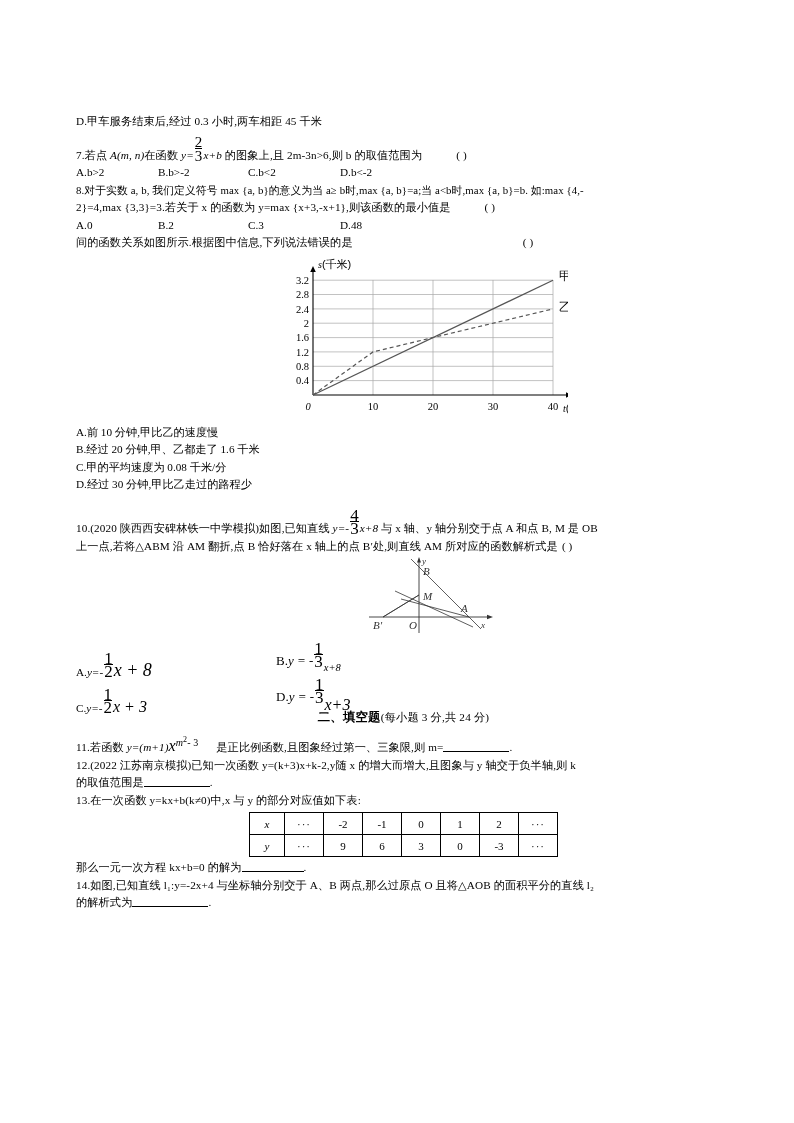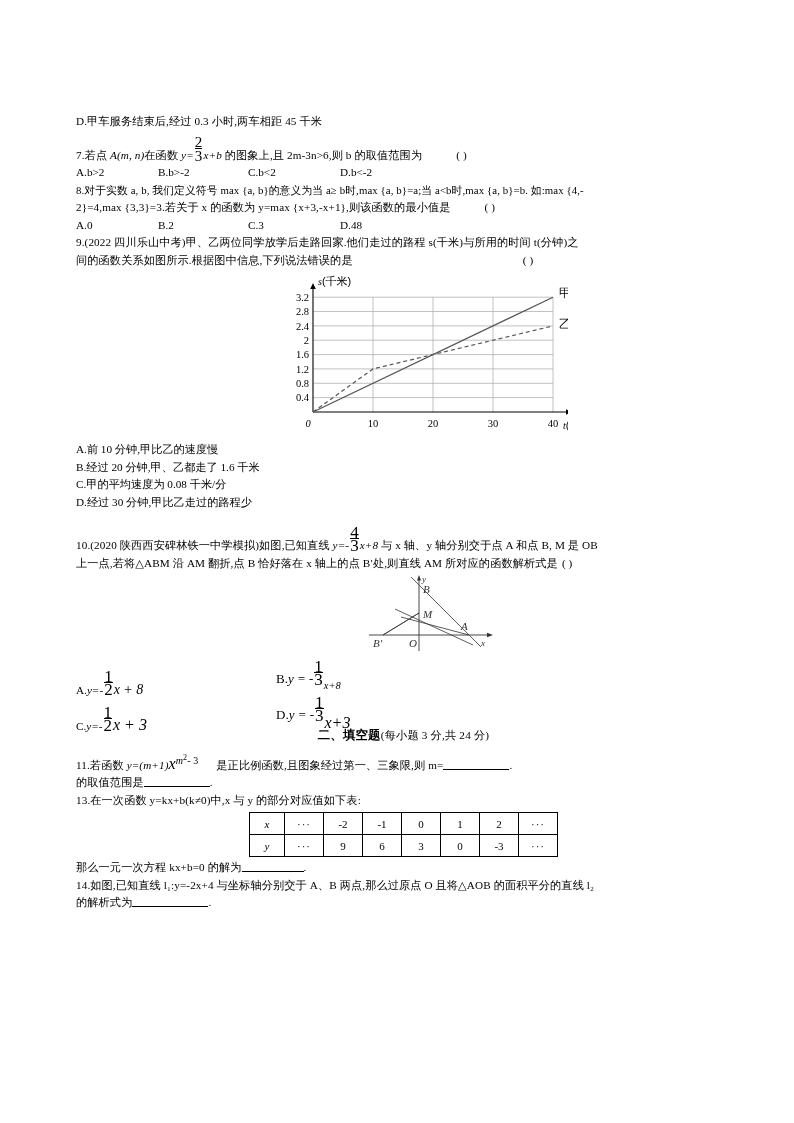--- a/index.html
+++ b/index.html
@@ -164,21 +164,20 @@
     </div>
 
     <div class="line" style="font-size:10.8px;">8.对于实数 a, b, 我们定义符号 max {a, b}的意义为当 a≥ b时,max {a, b}=a;当 a&lt;b时,max {a, b}=b. 如:max {4,-</div>
     <div class="line">
       <span>2}=4,max {3,3}=3.若关于 x 的函数为 y=max {x+3,-x+1},则该函数的最小值是</span><span class="paren-blank"></span><span>(    )</span>
     </div>
     <div class="opts">
       <span class="opt" style="width:82px">A.0</span><span class="opt" style="width:90px">B.2</span><span class="opt" style="width:92px">C.3</span><span class="opt">D.48</span>
     </div>
 
-    <div class="line">9.(2022 四川乐山中考)甲、乙两位同学放学后走路回家.他们走过的路程 s(千米)与所用的时间 t(分钟)之</div>
     <div class="line">
       <span>间的函数关系如图所示.根据图中信息,下列说法错误的是</span><span style="display:inline-block;width:170px"></span><span>(    )</span>
     </div>
 
     <div class="chart-wrap">
       <div class="chart">
         <svg width="300" height="160" viewBox="0 0 300 160">
 
           <g stroke="#a8a8a8" stroke-width="0.7">
             <line x1="105" y1="22" x2="105" y2="137"></line>
@@ -277,21 +276,21 @@
             <text x="12" y="74">B′</text>
             <text x="48" y="74">O</text>
           </g>
         </svg>
       </div>
     </div>
 
     <div style="margin-top:2px;">
       <div style="position:relative;height:36px;">
         <span style="position:absolute;left:0;top:18px;font-size:11.2px;">
-          <span>A.</span><span class="ital">y=-</span><span class="frac frac-big" style="vertical-align:-0.1em;"><span class="num">1</span><span class="den">2</span></span><span class="ital" style="font-size:14px;">x + 8</span>
+          <span>A.</span><span class="ital">y=-</span><span class="frac frac-big" style="vertical-align:-0.1em;"><span class="num">1</span><span class="den">2</span></span><span class="ital" style="font-size:18px;">x + 8</span>
         </span>
         <span style="position:absolute;left:200px;top:8px;font-size:13px;">
           <span>B.</span><span class="ital">y =  -</span><span class="frac frac-big"><span class="num">1</span><span class="den">3</span></span><span class="ital" style="font-size:10.5px;vertical-align:-0.55em;">x+8</span>
         </span>
       </div>
       <div style="position:relative;height:36px;">
         <span style="position:absolute;left:0;top:18px;font-size:11.2px;">
           <span>C.</span><span class="ital">y=-</span><span class="frac frac-big" style="vertical-align:-0.1em;"><span class="num">1</span><span class="den">2</span></span><span class="ital" style="font-size:16px;">x + 3</span>
         </span>
         <span style="position:absolute;left:200px;top:8px;font-size:13px;">
@@ -301,20 +300,21 @@
     </div>
 
     <div class="sect-head" style="margin-top:2px;">
       <span>二、填空题</span><span class="sub">(每小题 3 分,共 24 分)</span>
     </div>
 
     <div class="line" style="margin-top:5px;">
       <span>11.若函数 </span><span class="ital">y=(m+1)</span><span class="ital" style="font-size:16px;">x</span><span style="vertical-align:super;font-size:10px;"><span class="ital">m</span><span style="vertical-align:super;font-size:8px;">2</span><span>- 3</span></span><span style="display:inline-block;width:18px;"></span><span>是正比例函数,且图象经过第一、三象限,则 m=</span><span class="blank-u" style="width:66px;"></span><span>.</span>
     </div>
 
+    <div class="line">12.(2022 江苏南京模拟)已知一次函数 y=(k+3)x+k-2,y随 x 的增大而增大,且图象与 y 轴交于负半轴,则 k</div>
     <div class="line">
       <span>的取值范围是</span><span class="blank-u" style="width:66px;"></span><span>.</span>
     </div>
 
     <div class="line">13.在一次函数 y=kx+b(k≠0)中,x 与 y 的部分对应值如下表:</div>
     <div class="tbl-wrap">
       <table class="vals">
         <tbody>
           <tr>
             <td class="hd">x</td>

